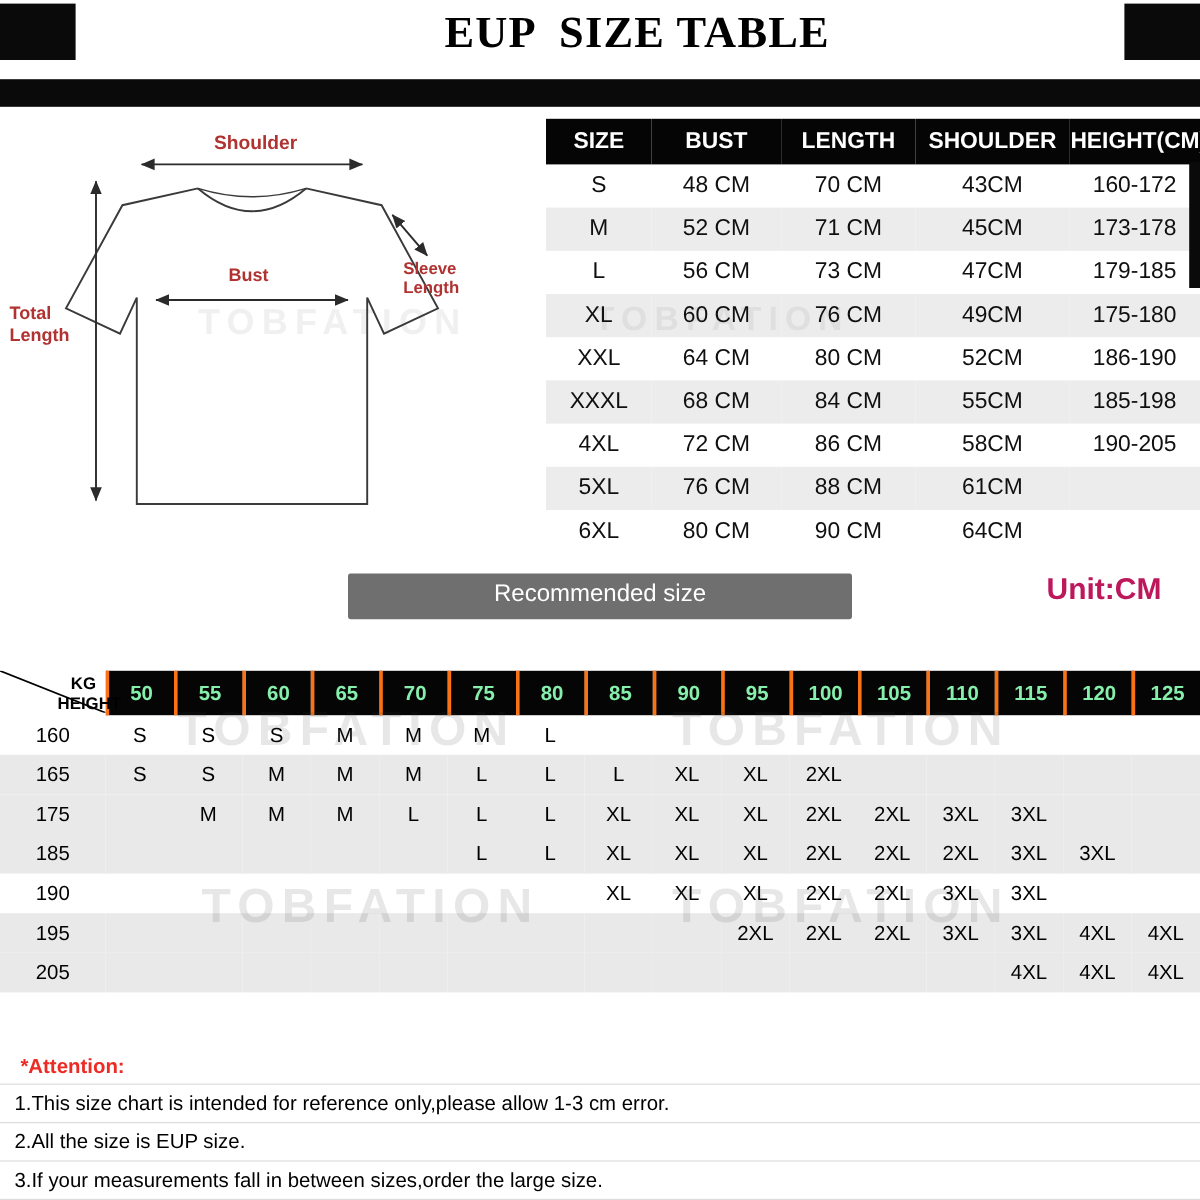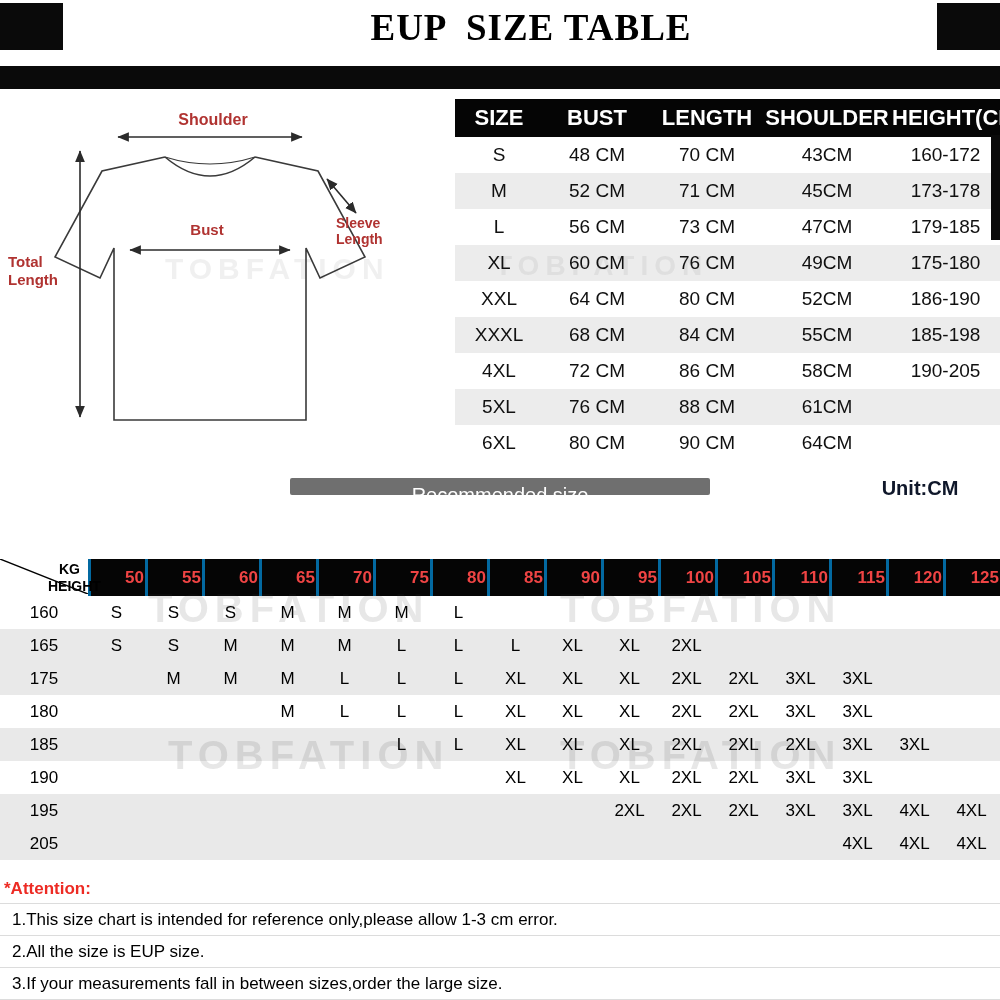--- a/index.html
+++ b/index.html
@@ -18,44 +18,44 @@
   .diagram{position:absolute;top:95px;left:0;width:455px;height:385px;}
   .diagram svg{position:absolute;top:0;left:0;}
   .dlabel{position:absolute;color:#b03331;font-weight:bold;white-space:pre-line;}
   .lbl-shoulder{left:158px;top:16px;width:110px;text-align:center;font-size:16px;}
   .lbl-bust{left:172px;top:126px;width:70px;text-align:center;font-size:15px;}
   .lbl-sleeve{left:336px;top:120px;width:82px;text-align:left;font-size:14px;line-height:16px;}
   .lbl-total{left:8px;top:158px;width:64px;font-size:15px;line-height:18px;}
 
   
   .sizes{position:absolute;top:99px;left:455px;width:545px;border-collapse:separate;border-spacing:0;table-layout:fixed;}
-  .sizes th{background:#050505;color:#fff;font-size:22px;font-weight:bold;height:36px;text-align:center;}
+  .sizes th{background:#050505;color:#fff;font-size:19px;font-weight:bold;height:36px;text-align:center;}
   .sizes td{text-align:center;font-size:19px;color:#101010;height:34px;}
   .sizes tr.alt td{background:#ececec;}
   .table-edge{position:absolute;left:991px;top:135px;width:9px;height:105px;background:#0a0a0a;}
 
   
-  .rec-btn{position:absolute;left:290px;top:478px;width:420px;height:17px;background:#6f6f6f;
+  .rec-btn{position:absolute;left:290px;top:478px;width:420px;height:38px;background:#6f6f6f;
            color:#fff;font-size:20px;text-align:center;line-height:34px;border-radius:2px;}
-  .unit{position:absolute;left:845px;top:477px;width:150px;text-align:center;font-size:20px;font-weight:bold;color:#0f172a;}
+  .unit{position:absolute;left:845px;top:477px;width:150px;text-align:center;font-size:25px;font-weight:bold;color:#be185d;}
 
   
   .matrix{position:absolute;top:559px;left:0;width:1000px;border-collapse:separate;border-spacing:0;table-layout:fixed;}
-  .matrix th.kg{background:#050505;color:#ef4444;font-size:17px;font-weight:bold;height:35px;
-                text-align:right;border-left:3px solid #0369a1;}
+  .matrix th.kg{background:#050505;color:#86efac;font-size:17px;font-weight:bold;height:35px;
+                text-align:center;border-left:3px solid #f97316;}
   .matrix td{text-align:center;font-size:17px;color:#000;height:31px;}
   .matrix tr.alt td{background:#e9e9e9;}
   .corner-cell{position:relative;background:#fff;height:35px;}
   .corner-cell svg{position:absolute;top:0;left:0;}
   .c-kg{position:absolute;top:2px;right:8px;font-size:14px;font-weight:bold;color:#000;}
   .c-h{position:absolute;bottom:2px;left:4px;font-size:14px;font-weight:bold;color:#000;margin-left:44px;}
 
   
   .attention{position:absolute;top:876px;left:0;width:1000px;}
-  .attn-title{color:#ed2b24;font-weight:bold;font-size:17px;padding:3px 0 4px 4px;border-bottom:1px solid #dcdcdc;}
+  .attn-title{color:#ed2b24;font-weight:bold;font-size:17px;padding:3px 0 4px 17px;border-bottom:1px solid #dcdcdc;}
   .note{font-size:17px;color:#000;padding:6px 0 5px 12px;border-bottom:1px solid #dcdcdc;}
 
   
   .wm{position:absolute;font-weight:bold;pointer-events:none;color:rgba(60,60,60,0.12);letter-spacing:6px;}
   .wm-shirt{left:165px;top:252px;font-size:30px;color:rgba(60,60,60,0.08);}
   .wm-table{left:495px;top:250px;font-size:28px;color:rgba(60,60,60,0.07);}
   .wm-m1a{left:148px;top:586px;font-size:40px;}
   .wm-m1b{left:560px;top:586px;font-size:40px;}
   .wm-m2a{left:168px;top:733px;font-size:40px;}
   .wm-m2b{left:560px;top:733px;font-size:40px;}
@@ -281,39 +281,20 @@
           <td>XL</td>
           <td>XL</td>
           <td>XL</td>
           <td>2XL</td>
           <td>2XL</td>
           <td>3XL</td>
           <td>3XL</td>
           <td></td>
           <td></td>
         </tr>
-        <tr>
-          <td class="hcol">180</td>
-          <td></td>
-          <td></td>
-          <td></td>
-          <td>M</td>
-          <td>L</td>
-          <td>L</td>
-          <td>L</td>
-          <td>XL</td>
-          <td>XL</td>
-          <td>XL</td>
-          <td>2XL</td>
-          <td>2XL</td>
-          <td>3XL</td>
-          <td>3XL</td>
-          <td></td>
-          <td></td>
-        </tr>
         <tr class="alt">
           <td class="hcol">185</td>
           <td></td>
           <td></td>
           <td></td>
           <td></td>
           <td></td>
           <td>L</td>
           <td>L</td>
           <td>XL</td>

